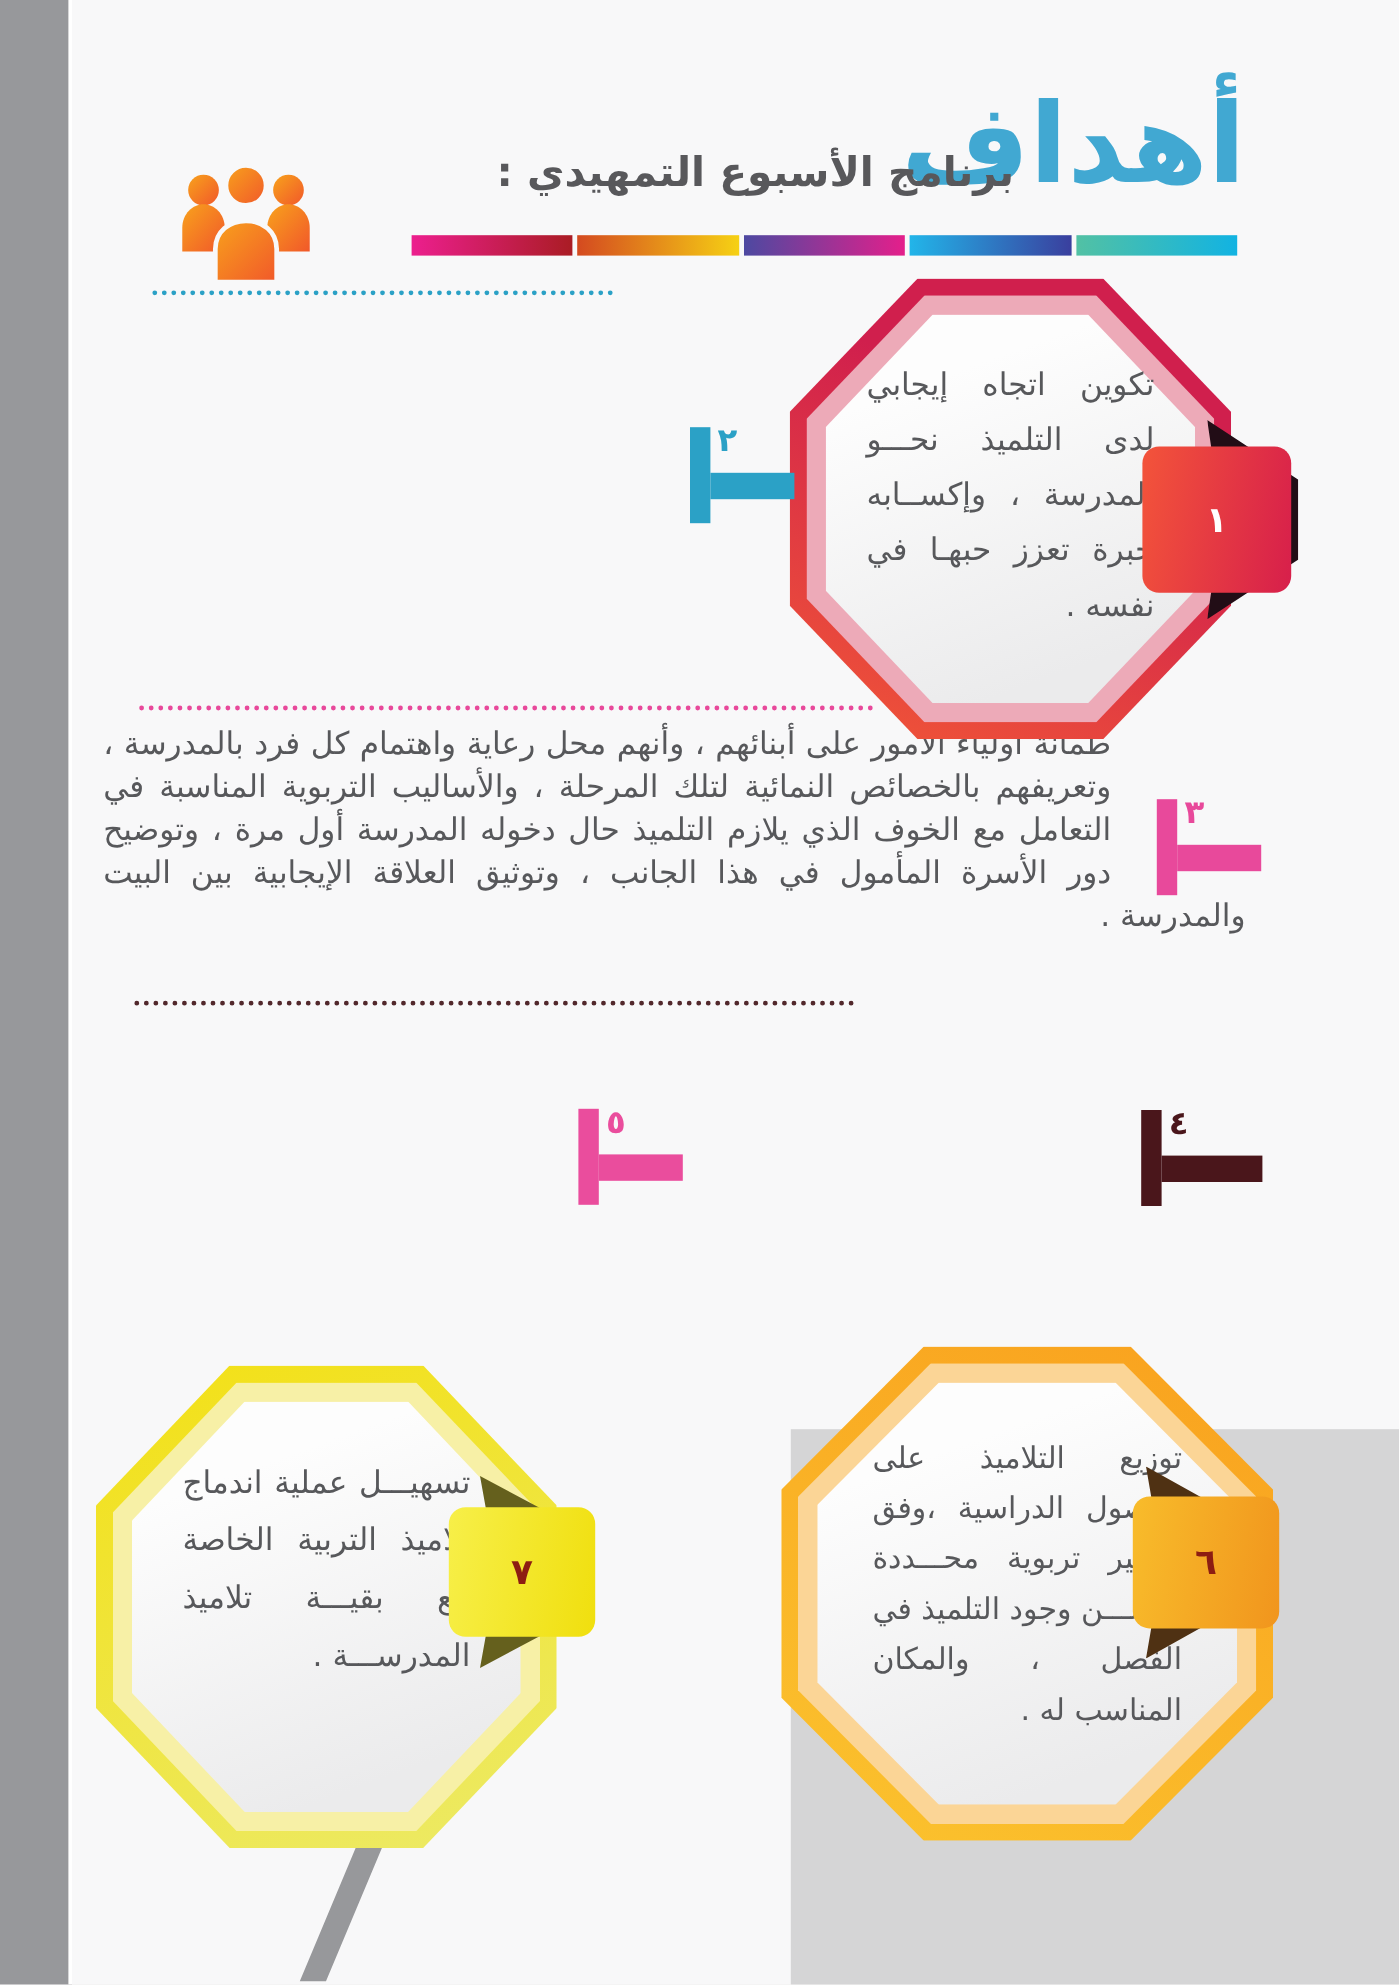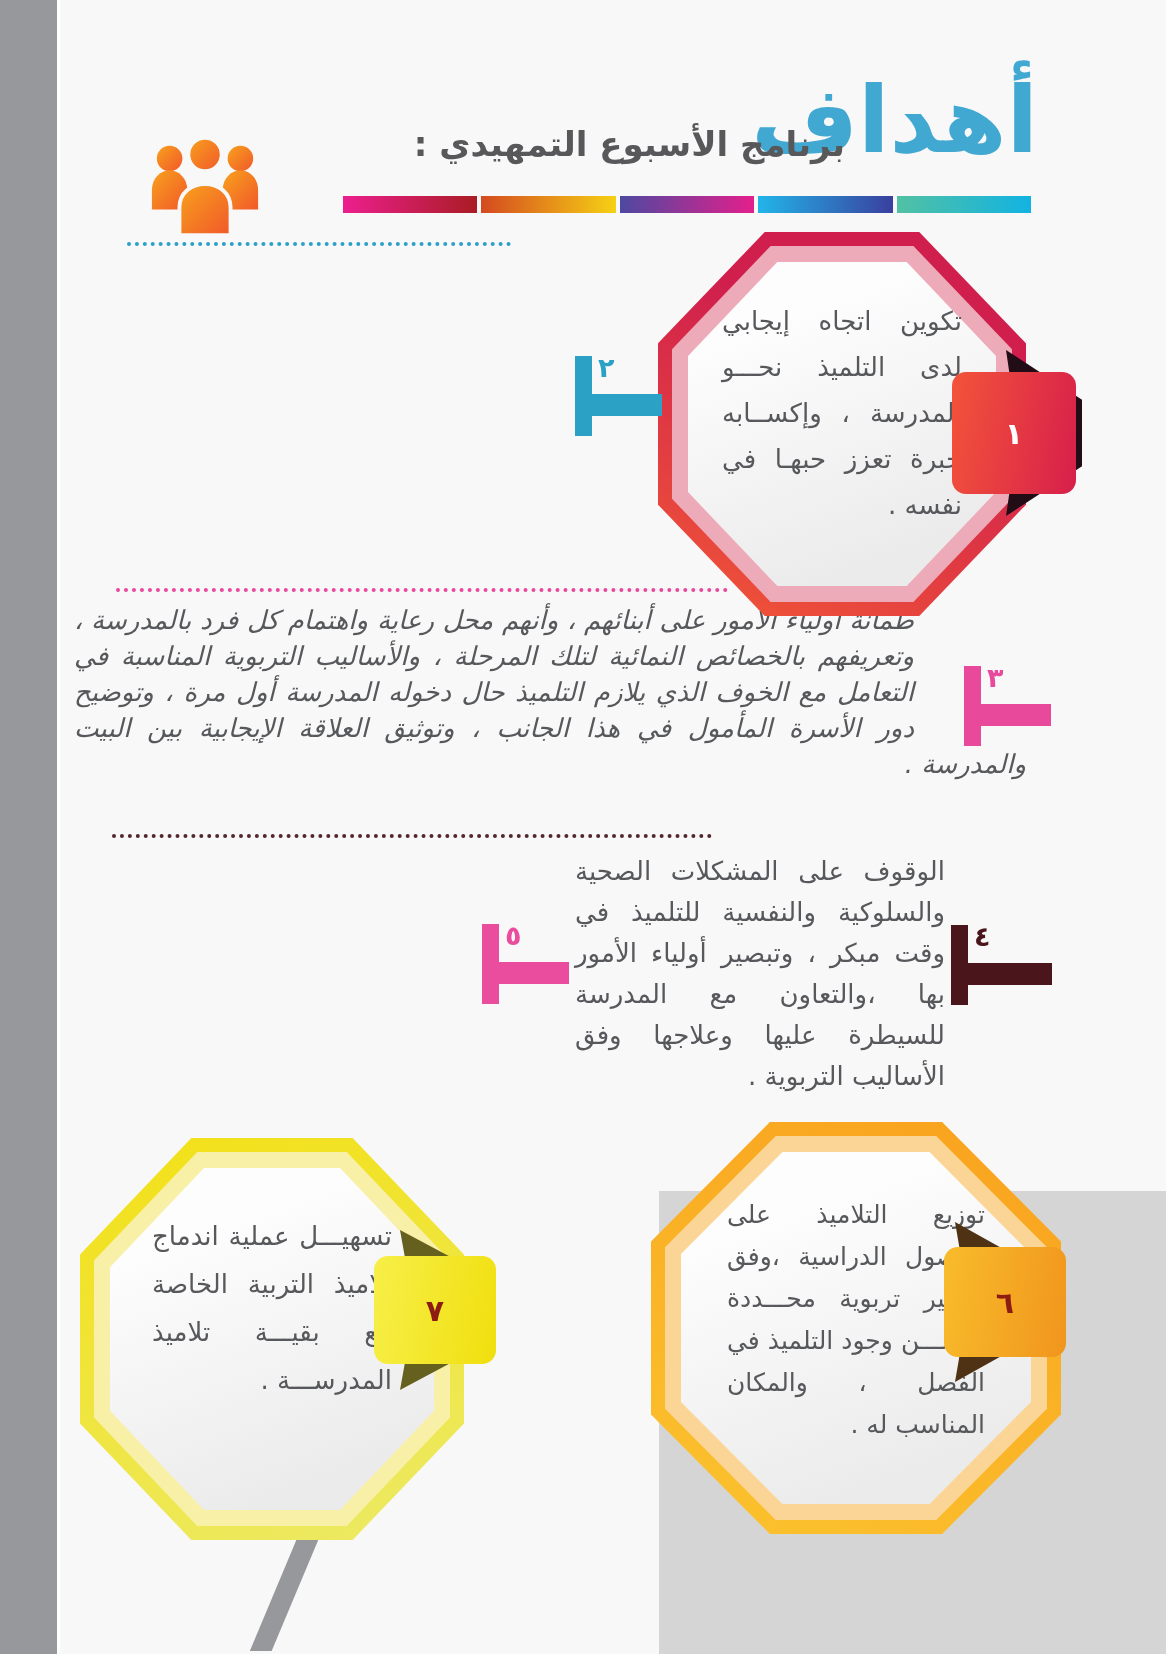--- a/index.html
+++ b/index.html
@@ -24,21 +24,21 @@
 
   
   .dots { position:absolute; height:0; border-top:4px dotted #2ba1c6; }
   .dots-blue { left:127px; top:242px; width:384px; border-color:#2ba1c6; }
   .dots-pink { left:116px; top:588px; width:612px; border-color:#e8499b; }
   .dots-dark { left:112px; top:834px; width:600px; border-color:#52282c; }
 
   
   .p { position:absolute; direction:rtl; text-align:justify; color:#57585b; font-size:26px; }
   .p2 { left:84px;  top:254px; width:464px; line-height:37px; }
-  .p3 { left:74px;  top:602px; width:952px; line-height:36px;font-style:italic; }
+  .p3 { left:86px;  top:602px; width:952px; line-height:36px; }
   .p4 { left:575px; top:851px; width:370px; line-height:41px; }
   .p5 { left:84px;  top:851px; width:398px; line-height:41px; }
   .float3 { float:right; width:112px; height:80px; margin-top:55px; }
 
   
   .marker { position:absolute; z-index:3; }
   .marker .vbar { position:absolute; left:0; top:0; width:17px; height:80px; }
   .marker .hbar { position:absolute; left:17px; top:38px; height:22px; width:70px; }
   .marker .num  { position:absolute; left:23px; top:-4px; font-size:27px; font-weight:bold; }
   .mk2 { left:575px; top:356px; }
@@ -155,21 +155,20 @@
   <div class="p p3">
     <span class="float3"></span>
     <span>طمأنة أولياء الأمور على أبنائهم ، وأنهم محل رعاية واهتمام كل فرد بالمدرسة ، وتعريفهم بالخصائص النمائية لتلك المرحلة ، والأساليب التربوية المناسبة في التعامل مع الخوف الذي يلازم التلميذ حال دخوله المدرسة أول مرة ، وتوضيح دور الأسرة المأمول في هذا الجانب ، وتوثيق العلاقة الإيجابية بين البيت والمدرسة .</span>
   </div>
   <div class="marker mk3">
     <span class="num">٣</span>
     <span class="vbar"></span>
     <span class="hbar"></span>
   </div>
 
-  <div class="p p4">الوقوف على المشكلات الصحية والسلوكية والنفسية للتلميذ في وقت مبكر ، وتبصير أولياء الأمور بها ،والتعاون مع المدرسة للسيطرة عليها وعلاجها وفق الأساليب التربوية .</div>
   <div class="marker mk4">
     <span class="num">٤</span>
     <span class="vbar"></span>
     <span class="hbar"></span>
   </div>
 
   <div class="marker mk5">
     <span class="num">٥</span>
     <span class="vbar"></span>
     <span class="hbar"></span>

